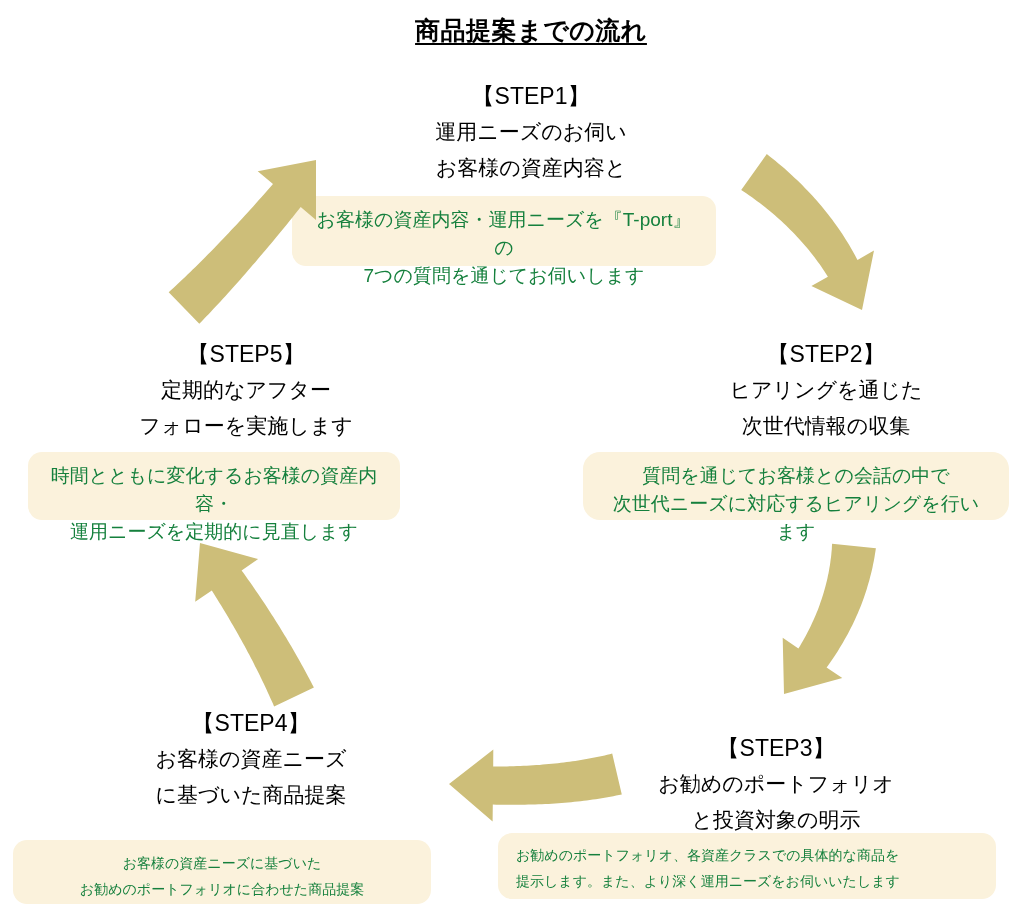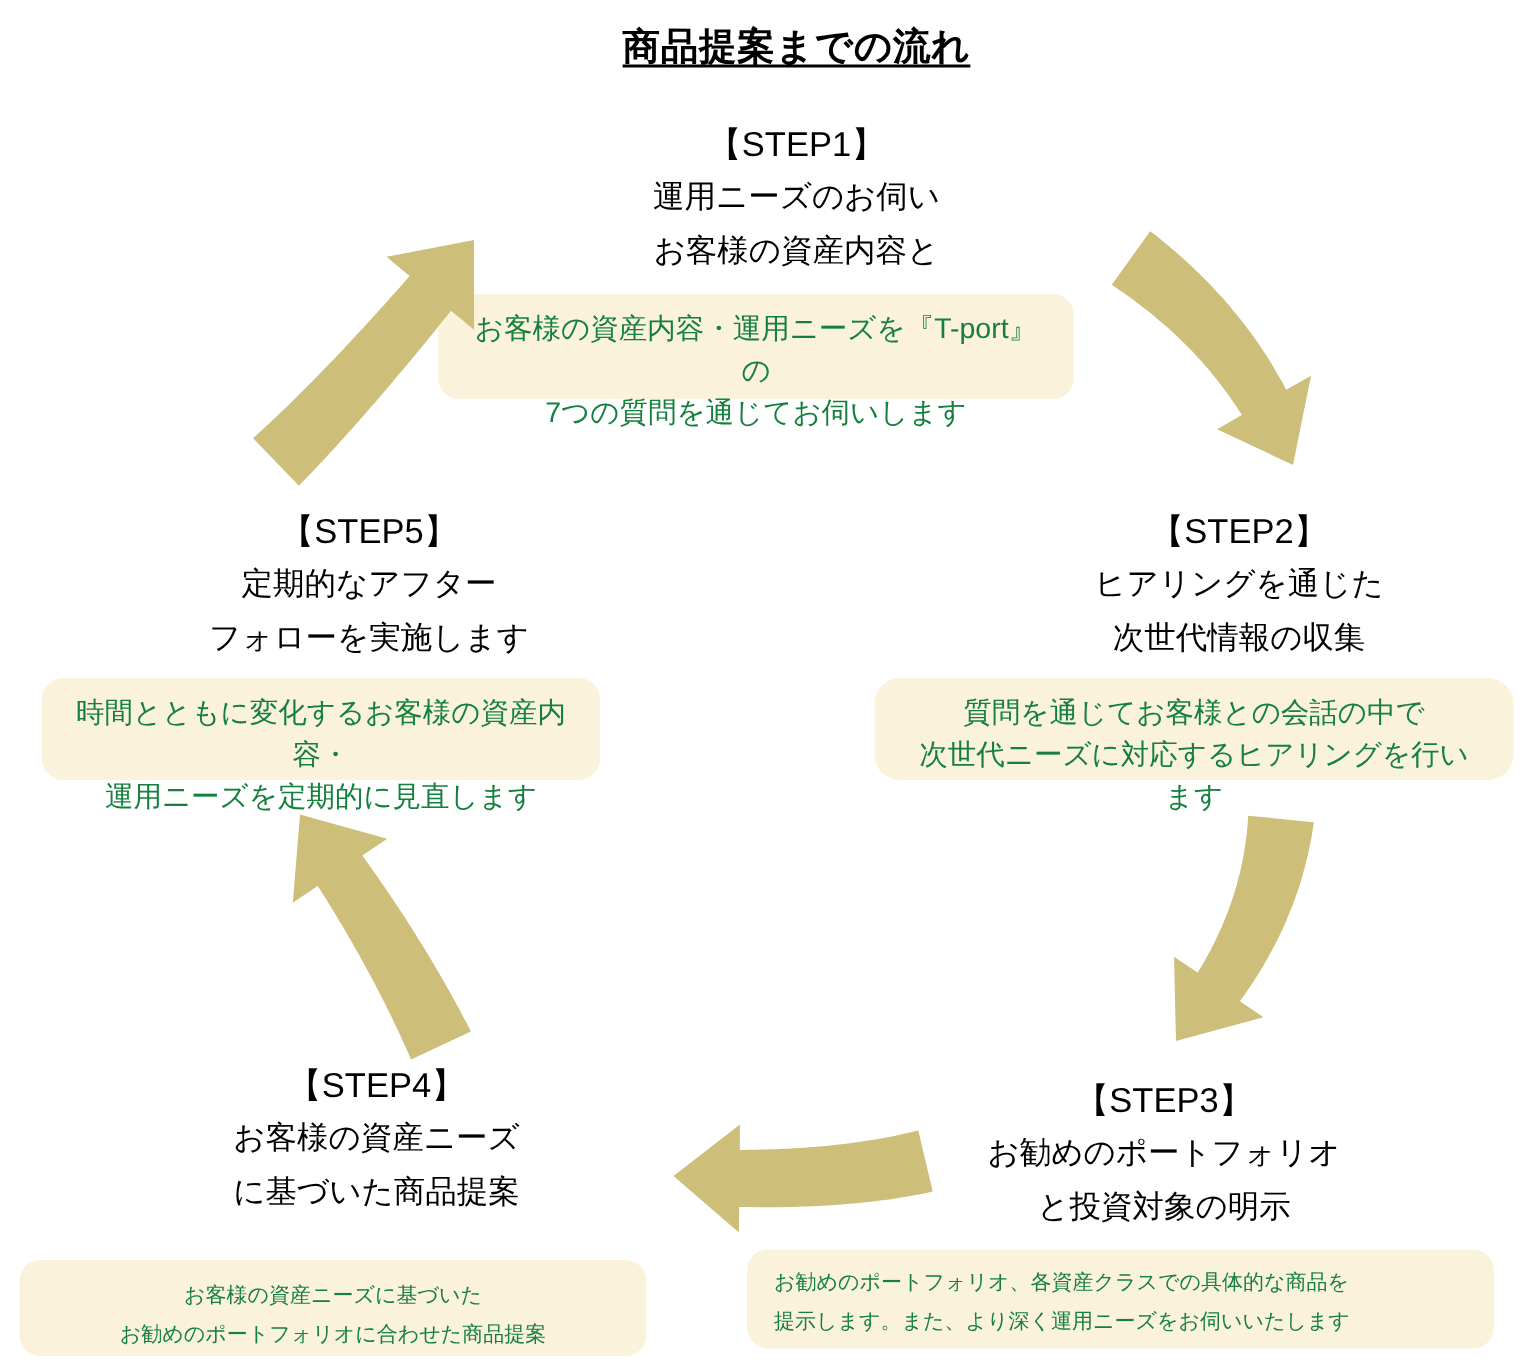--- a/index.html
+++ b/index.html
@@ -85,21 +85,21 @@
   <div class="abs step-block" style="top:336px; left:595px; width:414px;">
     <div class="step-label">【STEP2】</div>
     <div class="step-line">ヒアリングを通じた</div>
     <div class="step-line">次世代情報の収集</div>
   </div>
   <div class="abs callout" style="top:452px; left:583px; width:426px; height:68px;border-radius:17px;">
     <div>質問を通じてお客様との会話の中で</div>
     <div>次世代ニーズに対応するヒアリングを行います</div>
   </div>
 
-  <div class="abs step-block" style="top:715px; left:545px; width:414px;">
+  <div class="abs step-block" style="top:730px; left:545px; width:414px;">
     <div class="step-label">【STEP3】</div>
     <div class="step-line">お勧めのポートフォリオ</div>
     <div class="step-line">と投資対象の明示</div>
   </div>
   <div class="abs callout left-align small" style="top:833px; left:498px; width:498px; height:66px; padding-left:18px;">
     <div>お勧めのポートフォリオ、各資産クラスでの具体的な商品を</div>
     <div>提示します。また、より深く運用ニーズをお伺いいたします</div>
   </div>
 
   <div class="abs step-block" style="top:705px; left:20px; width:414px;">

